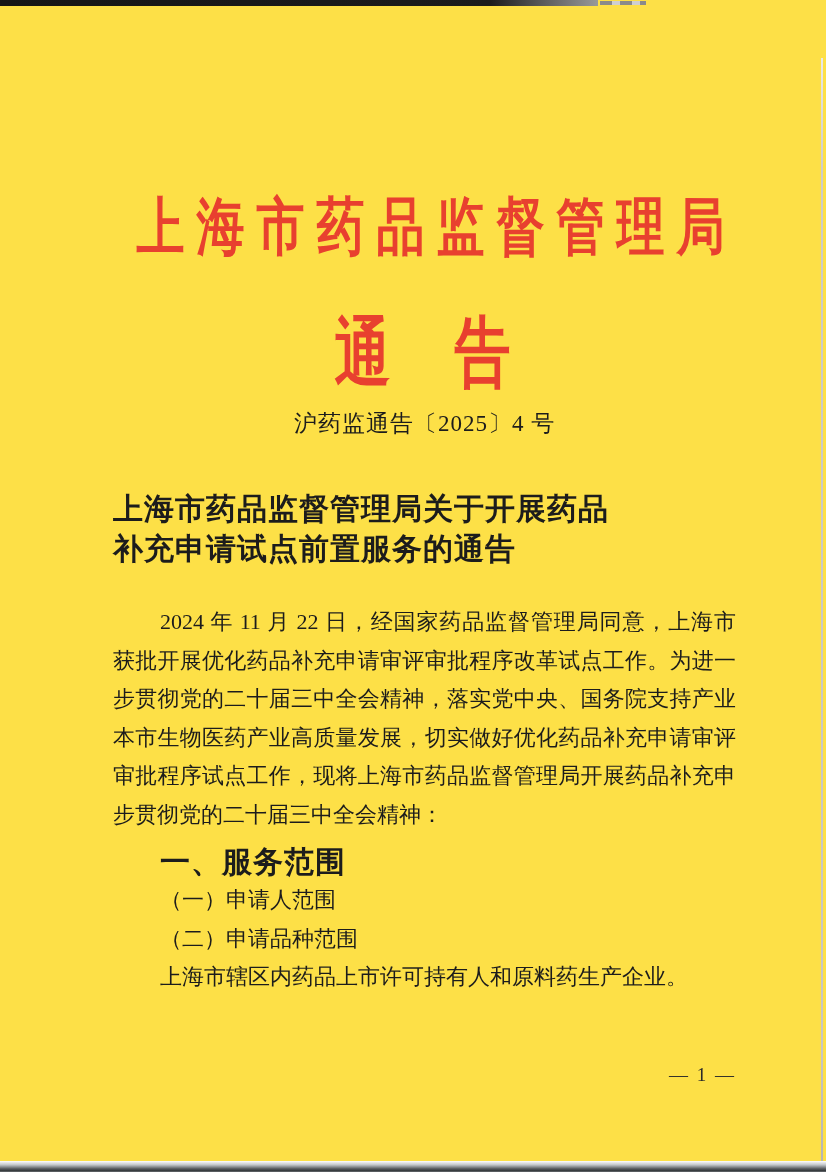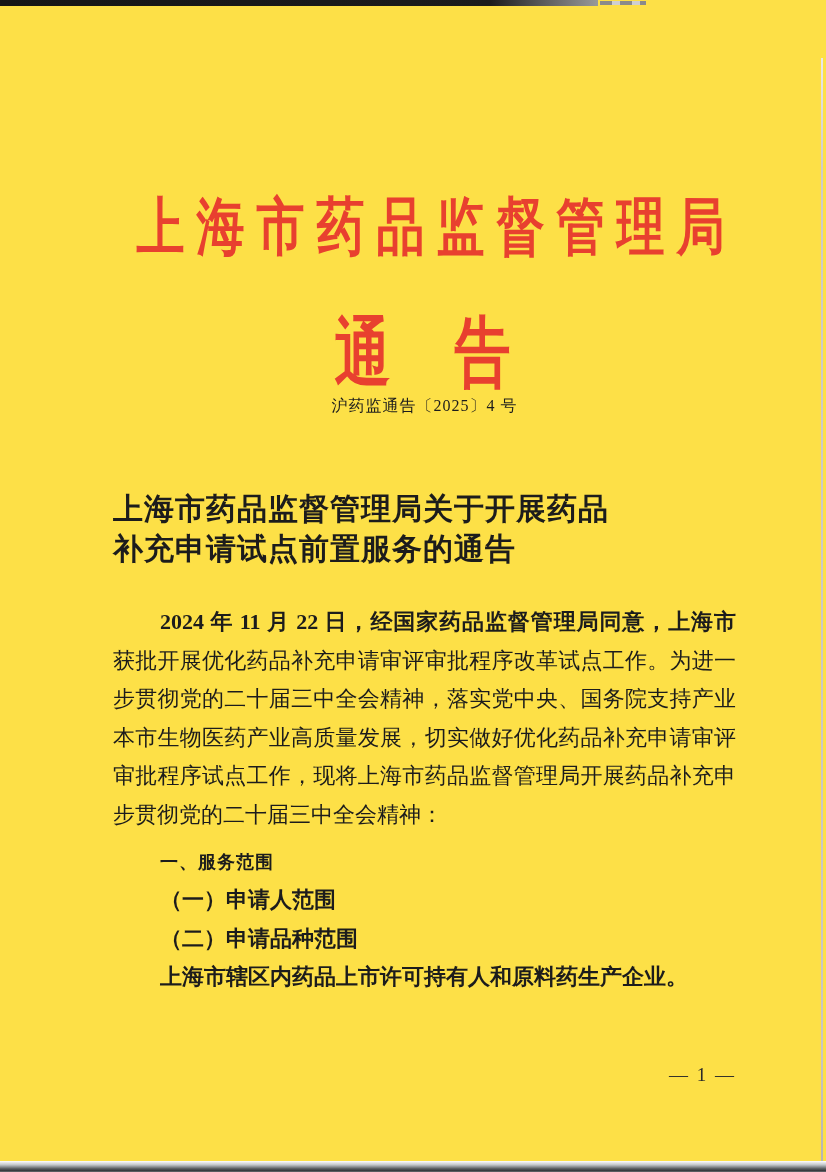--- a/index.html
+++ b/index.html
@@ -64,23 +64,23 @@
     text-align: center;
     font-size: 56px;
     font-weight: 700;
     letter-spacing: 4px;
     color: #e8402f;
     transform: scaleY(1.34);
     transform-origin: 50% 0;
     white-space: nowrap;
   }
   .doc-number {
-    top: 396px;
+    top: 408px;
     text-align: center;
-    font-size: 16px;
+    font-size: 23px;
     letter-spacing: 1px;
     white-space: nowrap;
   }
   .doc-title {
     top: 489px;
     text-align: left;
     font-family: "Liberation Sans", "DejaVu Sans", sans-serif;
     font-weight: 700;
     font-size: 30px;
     line-height: 40px;
@@ -89,25 +89,25 @@
   .body-text {
     top: 603px;
     font-size: 22px;
     line-height: 38.6px;
   }
   .bline { width: 623px; }
   .jline {
     text-align: justify;
     text-align-last: justify;
   }
-  .indent { text-indent: 47px; font-weight: bold; }
+  .indent { text-indent: 47px; }
   .sec-heading {
     font-family: "Liberation Sans", "DejaVu Sans", sans-serif;
     font-weight: 700;
-    font-size: 18px;
+    font-size: 30px;
     margin-top: 8px;
     letter-spacing: 1px;
   }
   .page-number {
     top: 1064px;
     text-align: right;
     padding-right: 28px;
     font-size: 19px;
     letter-spacing: 2px;
     color: #2a2a2a;

